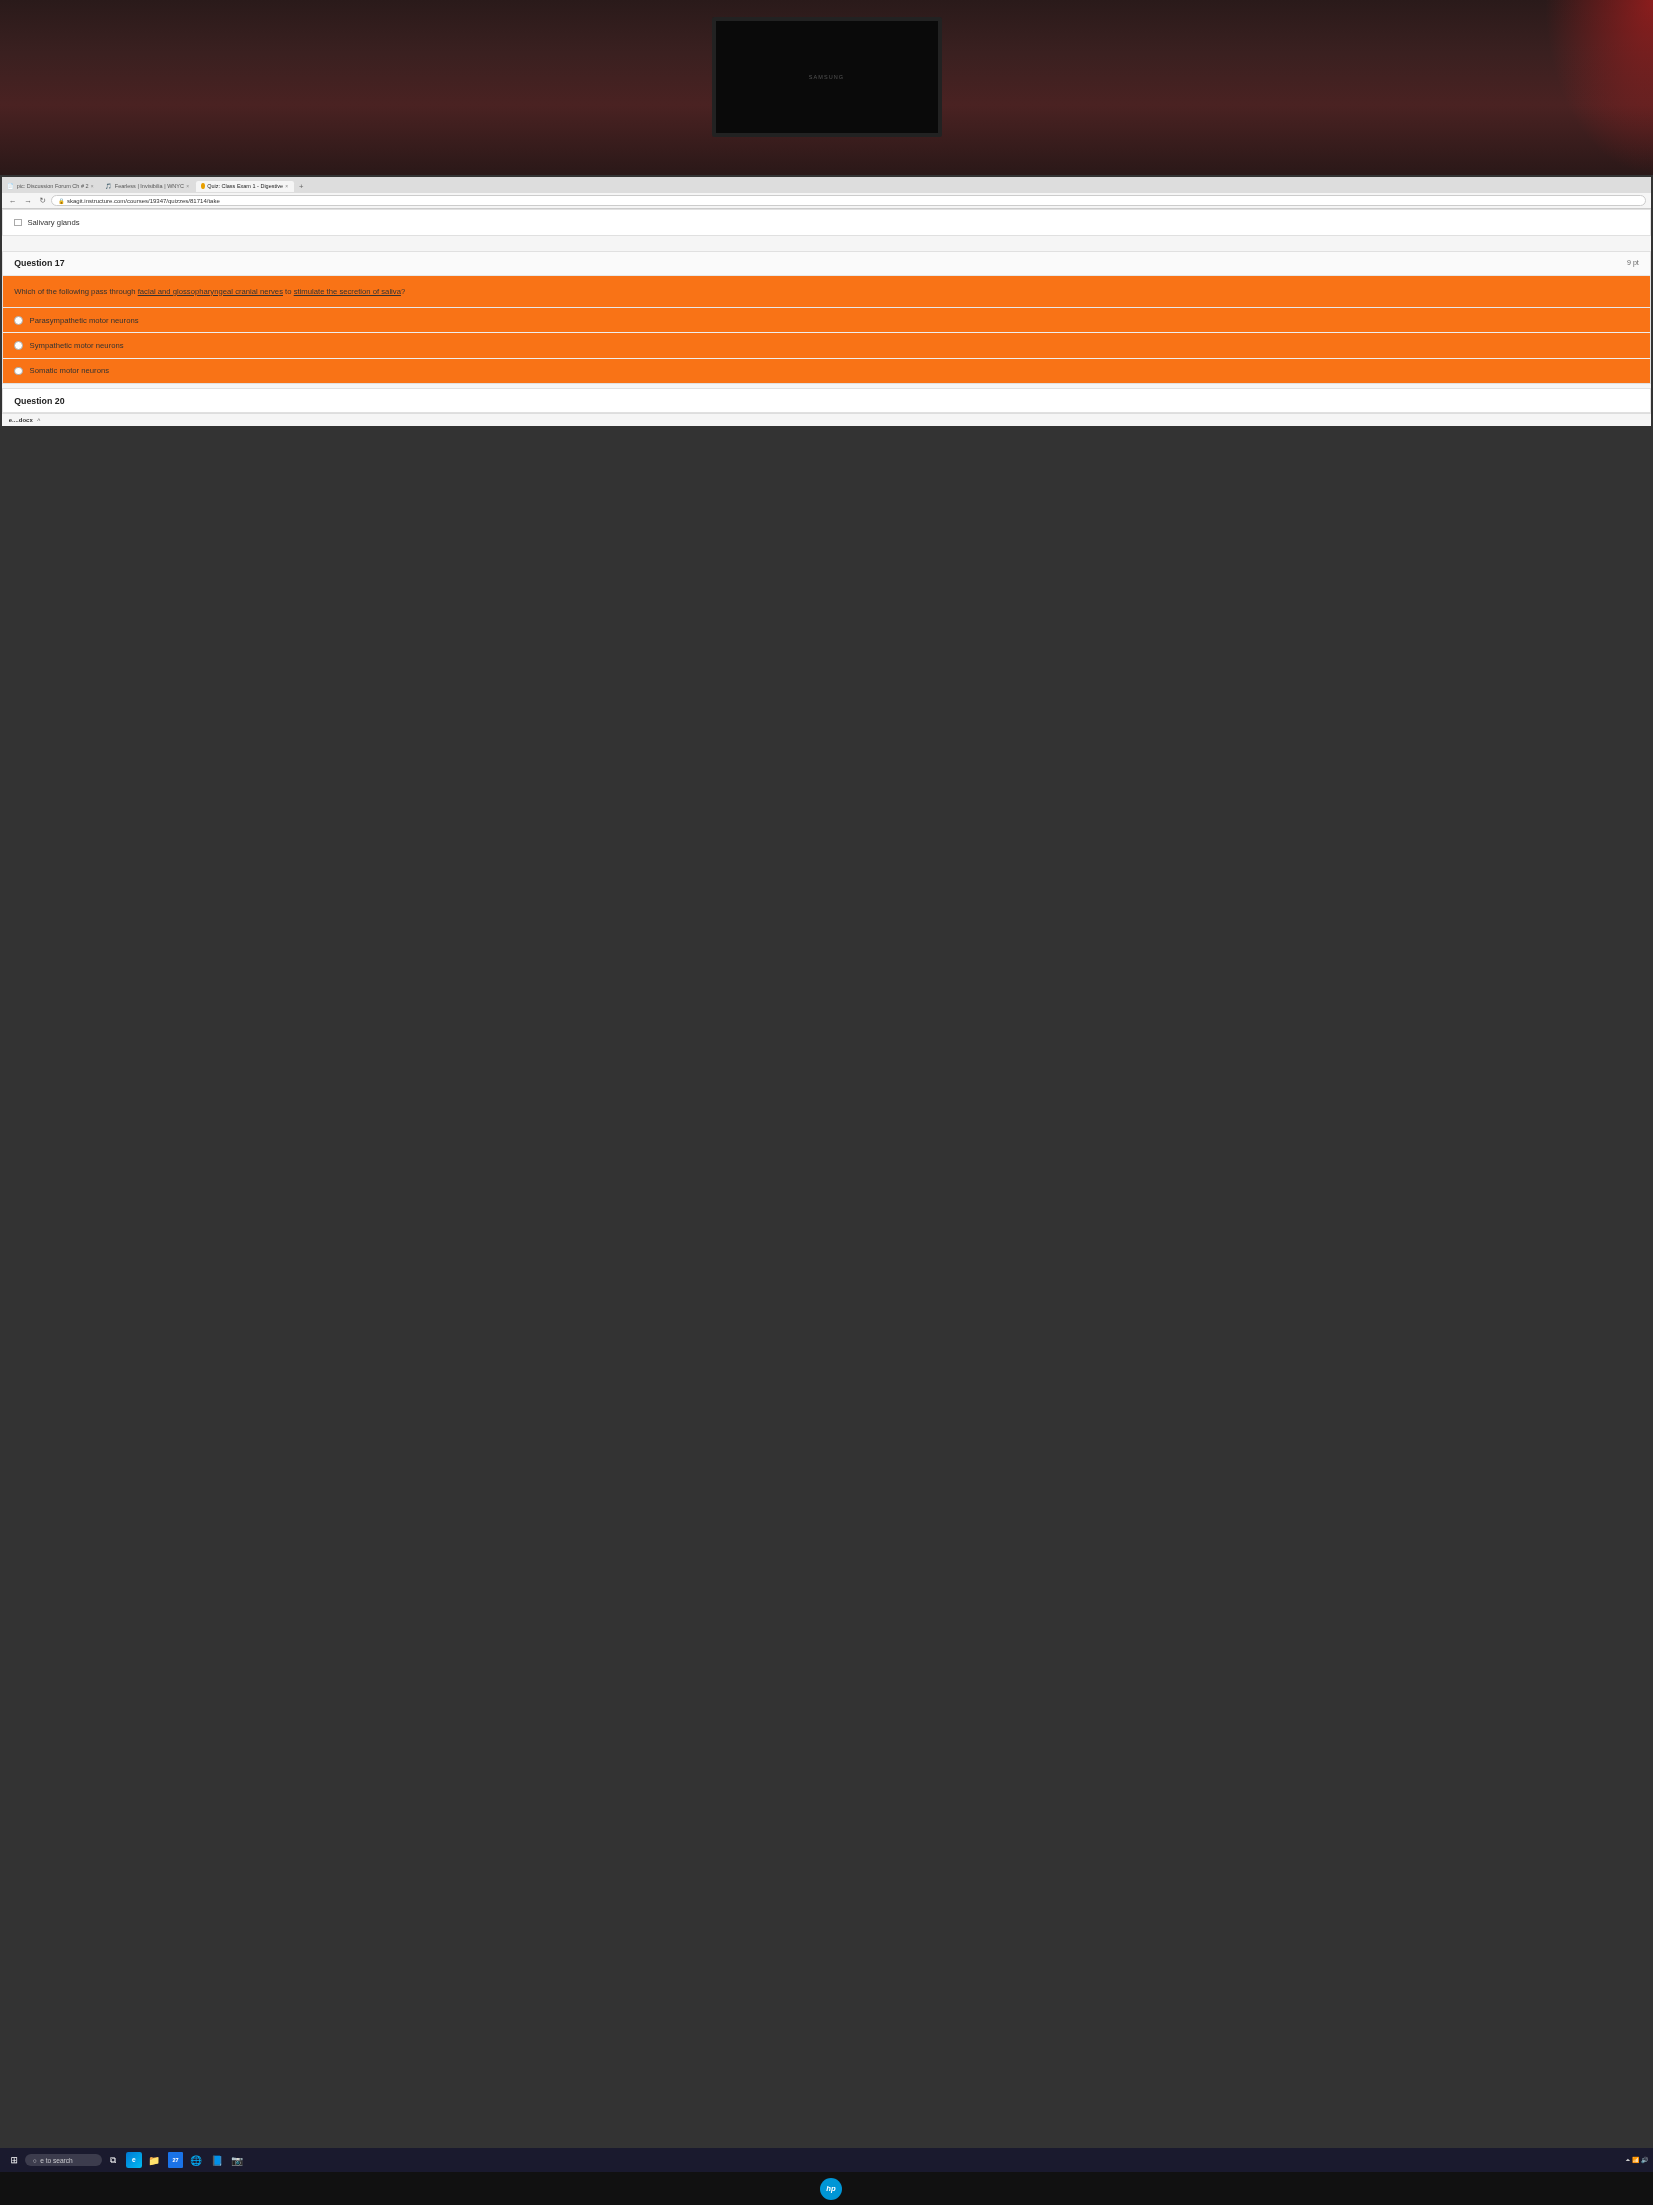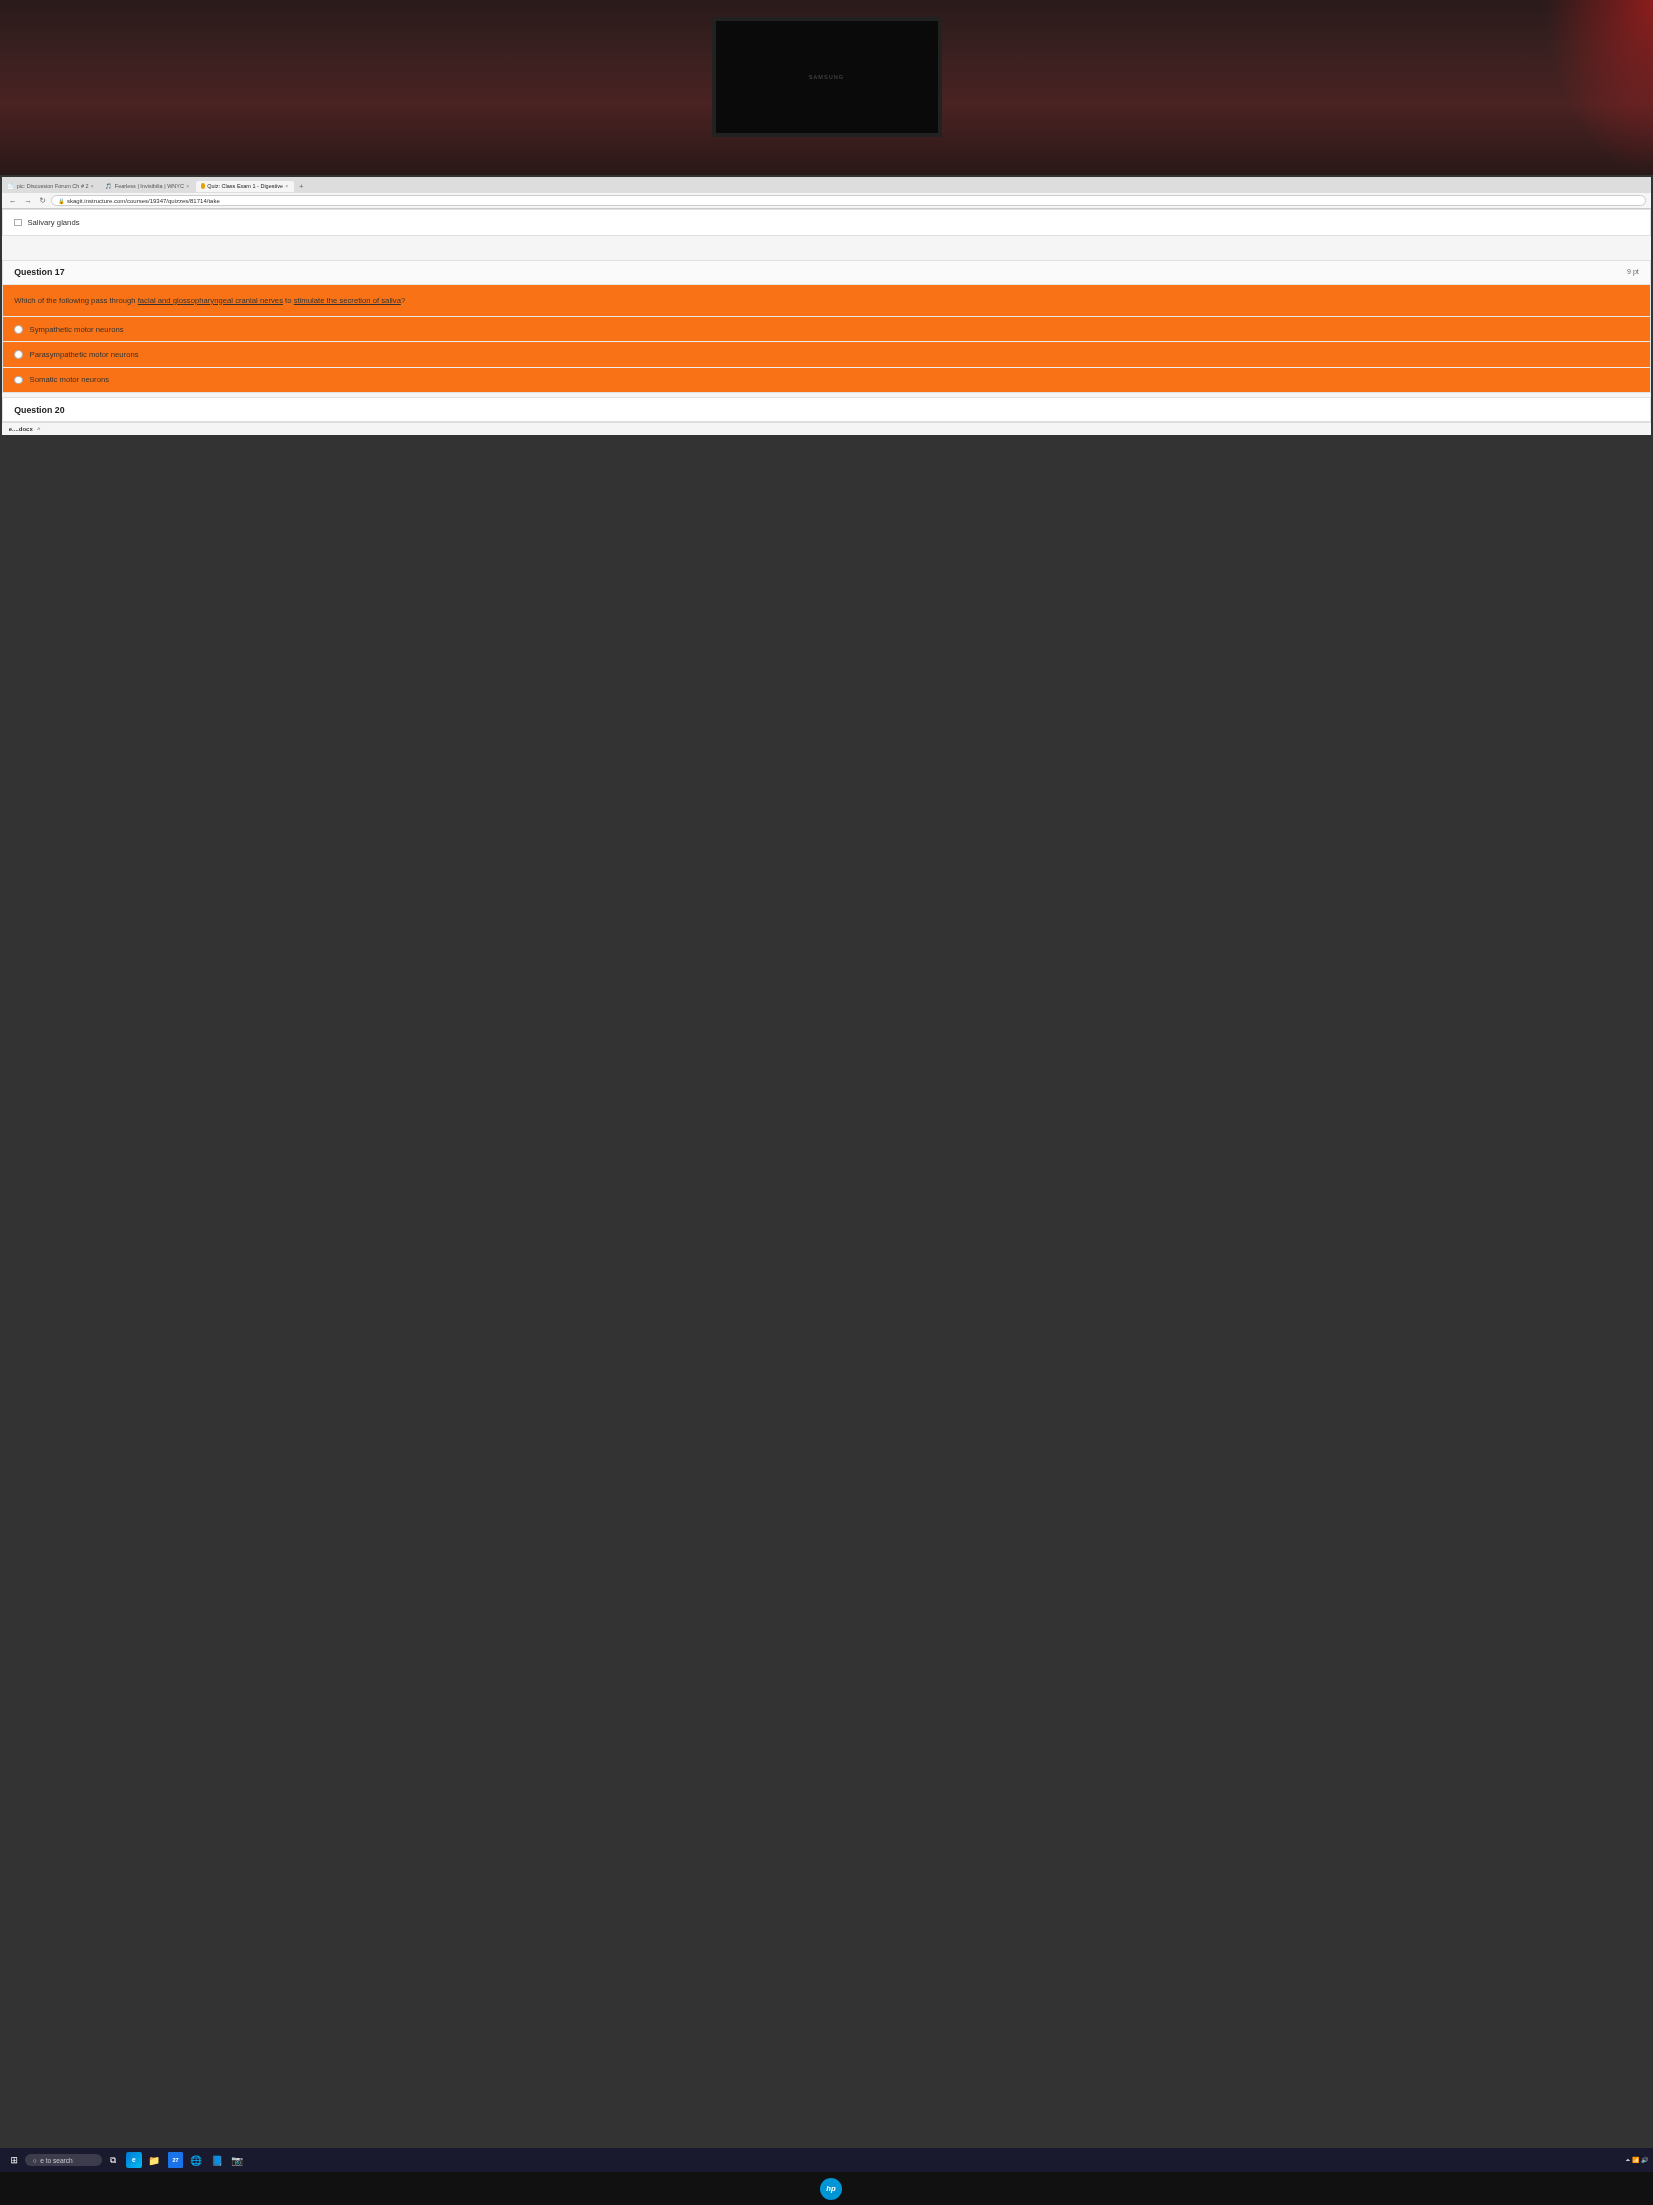--- a/index.html
+++ b/index.html
@@ -151,21 +151,21 @@
     .quiz-container {
       background: #f5f5f5;
       padding: 0;
     }
 
     
     .previous-answer {
       background: #fff;
       border: 0.5px solid #e0e0e0;
       padding: 7.7px 11px;
-      margin-bottom: 24px;
+      margin-bottom: 15px;
     }
 
     .checkbox-option {
       display: flex;
       align-items: center;
       gap: 5.5px;
       font-size: 7.7px;
       color: #333;
     }
 
@@ -442,26 +442,26 @@
         </div>
 
         <div class="question-body">
           <p class="question-text">
             <span>Which of the following pass through </span><u>facial and glossopharyngeal cranial nerves</u><span> to </span><u>stimulate the secretion of saliva</u><span>?</span>
           </p>
         </div>
 
         <div class="answer-option">
           <span class="radio-circle"></span>
-          <span>Sympathetic motor neurons</span>
+          <span>Parasympathetic motor neurons</span>
         </div>
 
         <div class="answer-option">
           <span class="radio-circle"></span>
-          <span>Parasympathetic motor neurons</span>
+          <span>Sympathetic motor neurons</span>
         </div>
 
         <div class="answer-option">
           <span class="radio-circle"></span>
           <span>Somatic motor neurons</span>
         </div>
       </div>
 
       <div class="question-18-header">
         <span class="question-number">Question 20</span>

